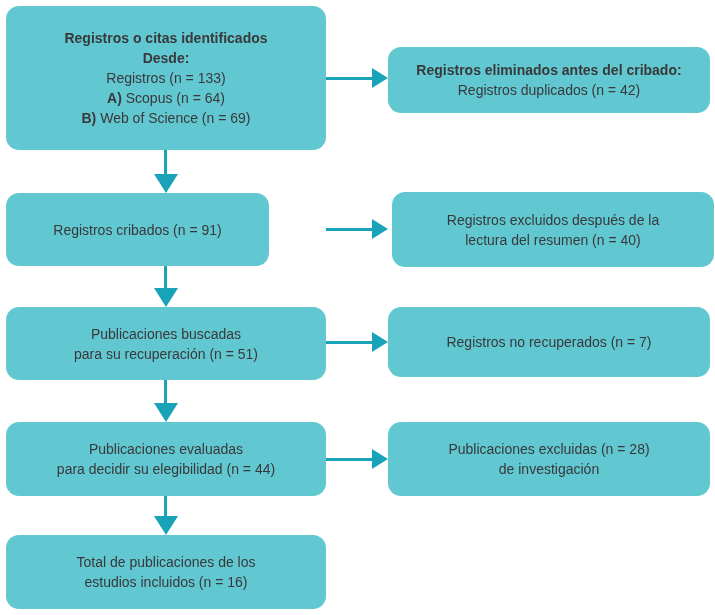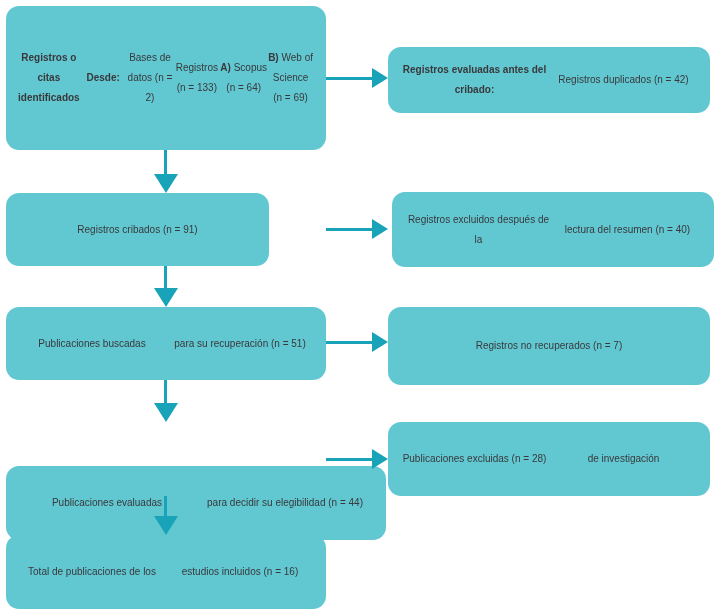--- a/index.html
+++ b/index.html
@@ -18,26 +18,26 @@
     width: 715px;
     height: 615px;
     background: #ffffff;
     overflow: hidden;
   }
   .box {
     position: absolute;
     background: var(--box-fill);
     border-radius: 13px;
     display: flex;
-    flex-direction: row;
+    flex-direction: column;
     justify-content: center;
     align-items: center;
     text-align: center;
     padding: 4px 12px;
-    font-size: 10px;
+    font-size: 14px;
     line-height: 20px;
     color: var(--text);
   }
   .line { width: 100%; }
   .bold { font-weight: bold; }
   
   .varrow {
     position: absolute;
     width: 25px;
     display: flex;
@@ -67,56 +67,55 @@
   }
 </style>
 </head>
 <body>
 
 <div class="canvas">
 
   <div class="box" style="left:6px; top:6px; width:320px; height:144px;">
     <div class="line bold">Registros o citas identificados</div>
     <div class="line bold">Desde:</div>
-    <div class="line">Bases de datos (n = 2)</div>
     <div class="line">Registros (n = 133)</div>
     <div class="line"><span class="bold">A)</span><span> Scopus (n = 64)</span></div>
     <div class="line"><span class="bold">B)</span><span> Web of Science (n = 69)</span></div>
   </div>
 
   <div class="box" style="left:6px; top:193px; width:263px; height:73px;">
     <div class="line">Registros cribados (n = 91)</div>
   </div>
 
   <div class="box" style="left:6px; top:307px; width:320px; height:73px;">
     <div class="line">Publicaciones buscadas</div>
     <div class="line">para su recuperación (n = 51)</div>
   </div>
 
-  <div class="box" style="left:6px; top:422px; width:380px; height:74px;margin-top:44px;">
+  <div class="box" style="left:6px; top:422px; width:320px; height:74px;">
     <div class="line">Publicaciones evaluadas</div>
     <div class="line">para decidir su elegibilidad (n = 44)</div>
   </div>
 
   <div class="box" style="left:6px; top:535px; width:320px; height:74px;">
     <div class="line">Total de publicaciones de los</div>
     <div class="line">estudios incluidos (n = 16)</div>
   </div>
 
   <div class="box" style="left:388px; top:47px; width:322px; height:66px;">
-    <div class="line bold">Registros evaluadas antes del cribado:</div>
+    <div class="line bold">Registros eliminados antes del cribado:</div>
     <div class="line">Registros duplicados (n = 42)</div>
   </div>
 
   <div class="box" style="left:392px; top:192px; width:322px; height:75px;">
     <div class="line">Registros excluidos después de la</div>
     <div class="line">lectura del resumen (n = 40)</div>
   </div>
 
-  <div class="box" style="left:388px; top:307px; width:322px; height:78px;">
+  <div class="box" style="left:388px; top:307px; width:322px; height:70px;">
     <div class="line">Registros no recuperados (n = 7)</div>
   </div>
 
   <div class="box" style="left:388px; top:422px; width:322px; height:74px;">
     <div class="line">Publicaciones excluidas (n = 28)</div>
     <div class="line">de investigación</div>
   </div>
 
   <div class="varrow" style="left:153px; top:150px; height:43px;">
     <div class="vline"></div>

